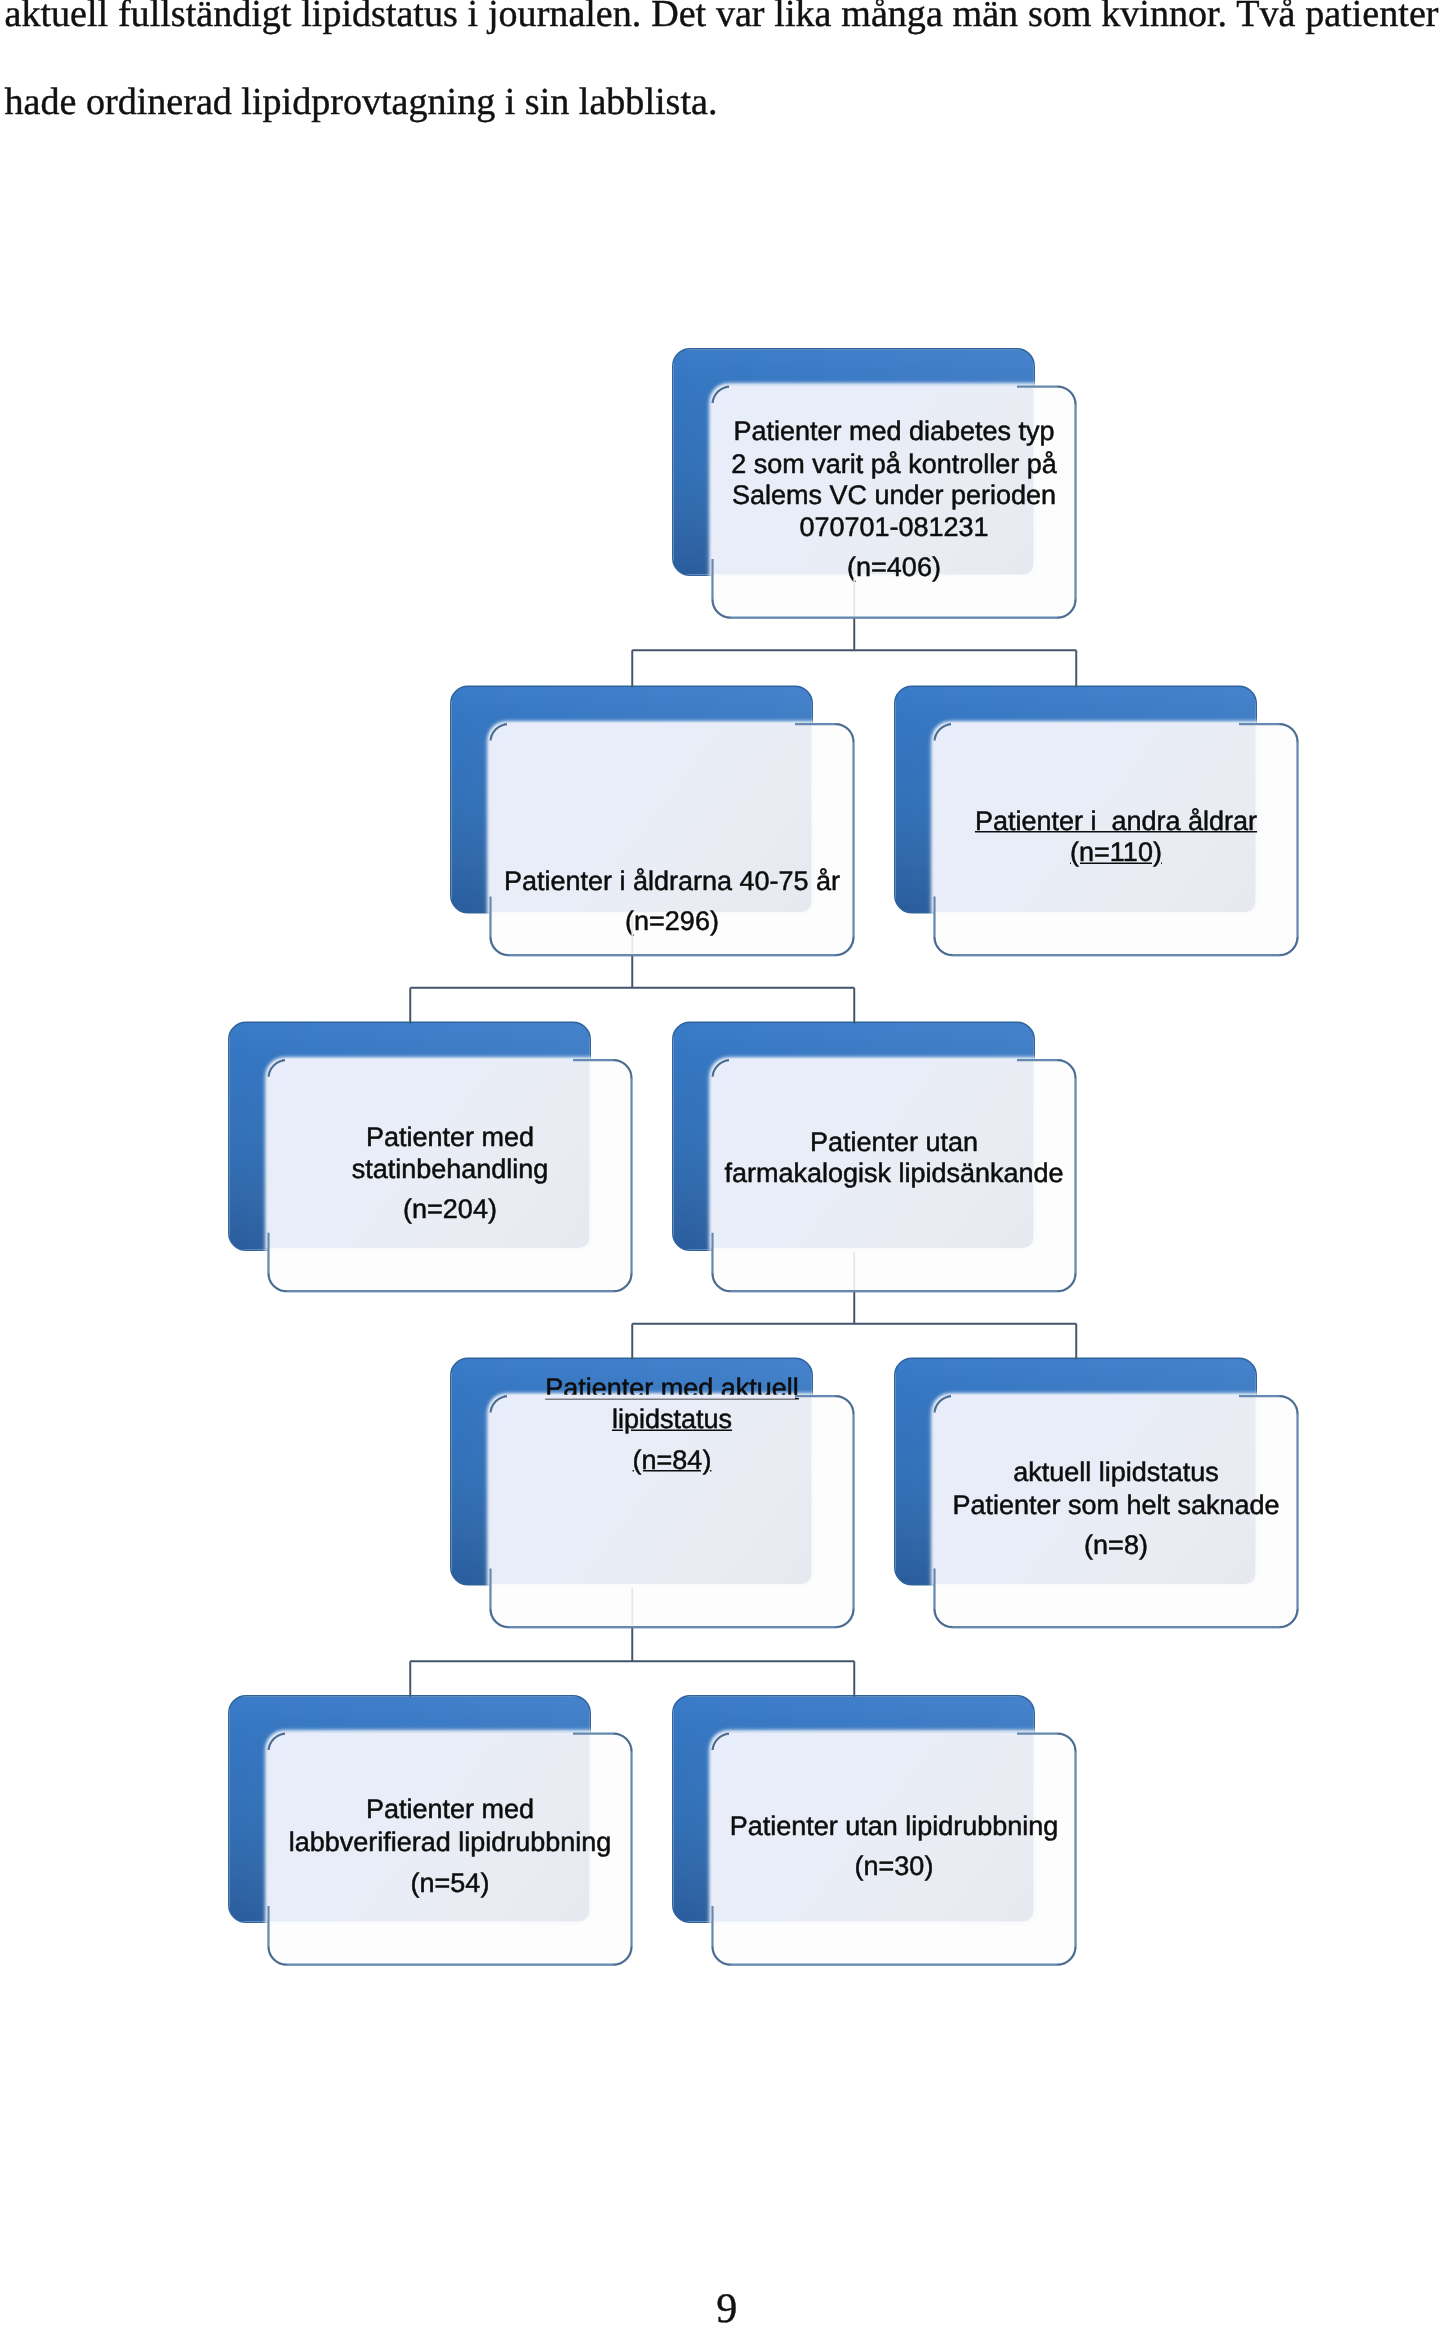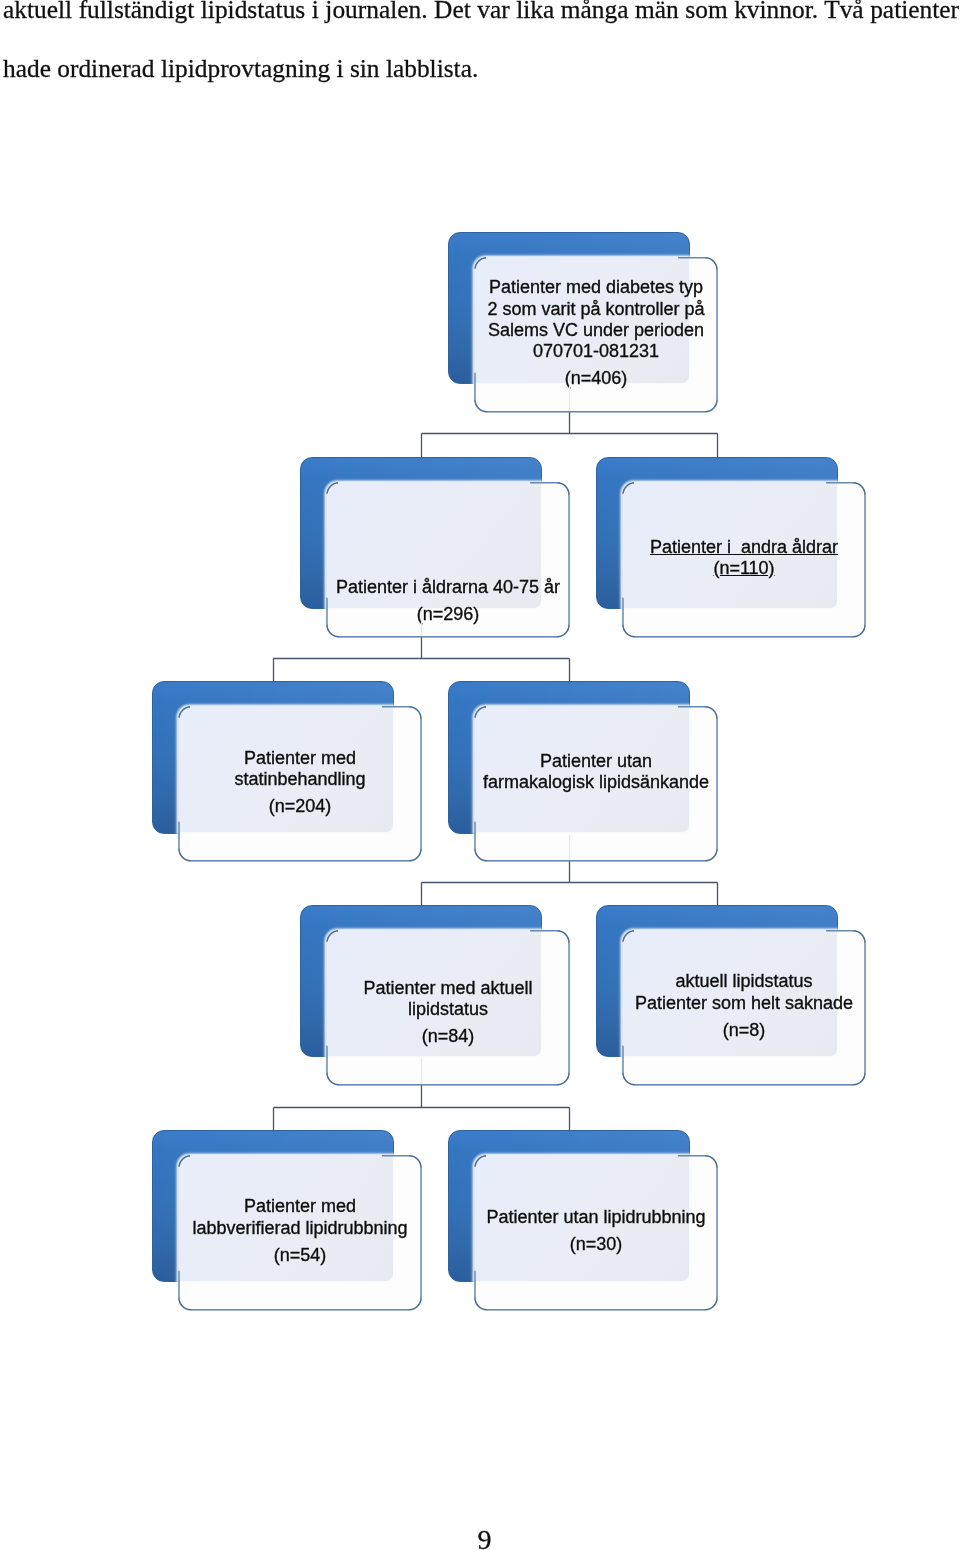--- a/index.html
+++ b/index.html
@@ -119,21 +119,21 @@
         <div class="frontbox" style="left: 475px; top: 706.8px; width: 242px; height: 154px;">
           <div class="innerpanel" style="left: -1.2px; top: -1.2px; width: 215px; height: 126.8px; border-top-left-radius: 11px; border-bottom-right-radius: 7px;"></div>
         </div>
         <div class="label" style="left: 445px; width: 302px; top: 750.5px; text-align: center;"><div>Patienter utan</div><div>farmakalogisk lipidsänkande</div></div>
       </div>
       <div class="node">
         <div class="shadowbox" style="left: 300px; top: 905.2px; width: 242px; height: 152.3px;"></div>
         <div class="frontbox" style="left: 327px; top: 930.7px; width: 242px; height: 154px;">
           <div class="innerpanel" style="left: -1.2px; top: -1.2px; width: 215px; height: 126.8px; border-top-left-radius: 11px; border-bottom-right-radius: 7px;"></div>
         </div>
-        <div class="label" style="left: 297px; width: 302px; top: 978px;"><div>Patienter med aktuell</div><div>lipidstatus</div><div class="n">(n=84)</div></div>
+        <div class="label" style="left: 297px; width: 302px; top: 915px; text-decoration: underline;"><div>Patienter med aktuell</div><div>lipidstatus</div><div class="n">(n=84)</div></div>
       </div>
       <div class="node">
         <div class="shadowbox" style="left: 596px; top: 905.2px; width: 242px; height: 152.3px;"></div>
         <div class="frontbox" style="left: 623px; top: 930.7px; width: 242px; height: 154px;">
           <div class="innerpanel" style="left: -1.2px; top: -1.2px; width: 215px; height: 126.8px; border-top-left-radius: 11px; border-bottom-right-radius: 7px;"></div>
         </div>
         <div class="label" style="left: 593px; width: 302px; top: 971.4px;"><div>aktuell lipidstatus</div><div>Patienter som helt saknade</div><div class="n">(n=8)</div></div>
       </div>
       <div class="node">
         <div class="shadowbox" style="left: 152px; top: 1130.2px; width: 242px; height: 152.3px;"></div>

